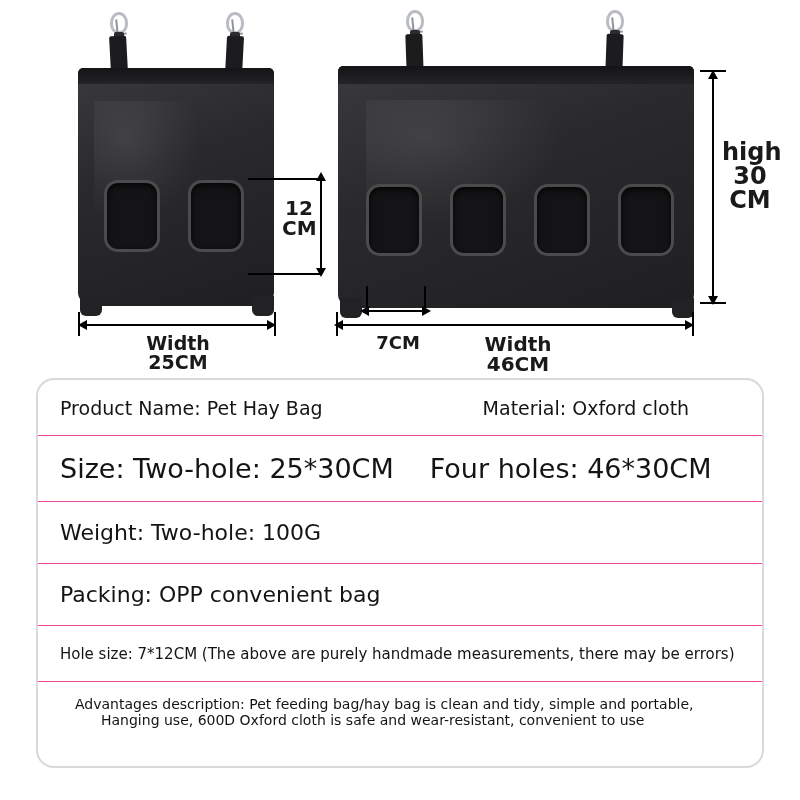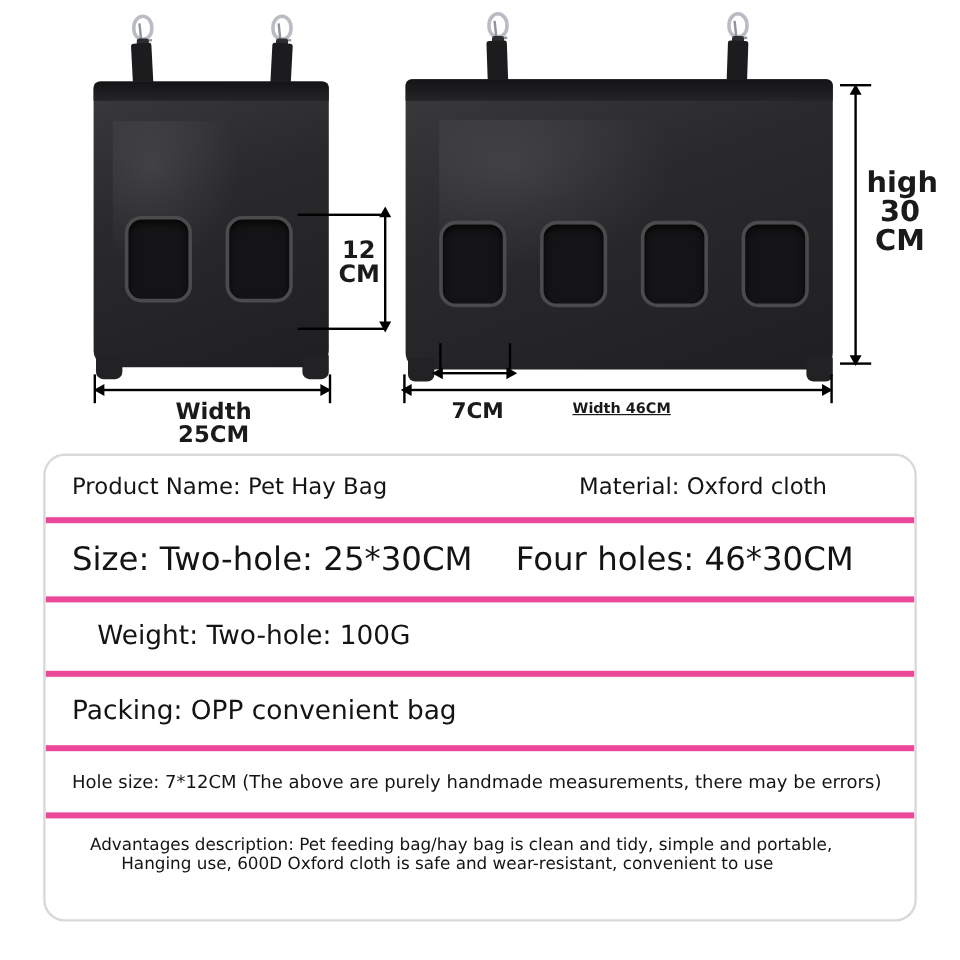--- a/index.html
+++ b/index.html
@@ -125,39 +125,39 @@
     position: absolute;
     left: 36px; top: 378px;
     width: 728px; height: 390px;
     background: #ffffff;
     border: 2px solid #d9d9d9;
     border-radius: 18px;
     overflow: hidden;
   }
   .row {
     position: relative;
-    border-bottom: 5px solid #ec4899;
+    border-bottom: 1px solid #ec4899;
     display: flex;
     align-items: center;
     padding: 0 22px;
   }
   .row:last-child { border-bottom: none; }
   .row-text {
     color: #141414;
     font-family: "DejaVu Sans", sans-serif;
     white-space: pre;
   }
   .r1 { height: 56px; }
   .r1 .a { font-size: 19px; }
   .r1 .b { font-size: 19px; margin-left: 160px; }
   .r2 { height: 66px; align-items: center; }
   .r2 .a { font-size: 27px; }
   .r2 .b { font-size: 27px; margin-left: 36px; }
   .r3 { height: 62px; }
-  .r3 .a { font-size: 22px; margin-left: 21px; }
+  .r3 .a { font-size: 22px; }
   .r3 .b { font-size: 24px; margin-left: 16px; }
   .r4 { height: 62px; }
   .r4 .a { font-size: 22px; }
   .r5 { height: 56px; }
   .r5 .a { font-size: 15px; }
   .r6 {
     height: 88px;
     display: block;
     padding-top: 14px;
     padding-left: 37px;
@@ -241,21 +241,21 @@
       <div class="dimline h" style="left:368px; top:310px; width:56px;"></div>
       <div class="arrow left" style="left:360px; top:306px;"></div>
       <div class="arrow right" style="left:422px; top:306px;"></div>
       <div class="dimlabel" style="left:368px; top:334px; width:60px; font-size:18px;">7CM</div>
 
       <div class="dimline h" style="left:340px; top:324px; width:352px;"></div>
       <div class="arrow left" style="left:334px; top:320px;"></div>
       <div class="arrow right" style="left:685px; top:320px;"></div>
       <div class="tick" style="left:336px; top:312px; width:2px; height:24px;"></div>
       <div class="tick" style="left:692px; top:312px; width:2px; height:24px;"></div>
-      <div class="dimlabel" style="left:450px; top:334px; width:136px; font-size:12px;text-decoration:underline;">Width 46CM</div>
+      <div class="dimlabel" style="left:450px; top:334px; width:136px; font-size:20px;">Width 46CM</div>
 
       <div class="dimline v" style="left:712px; top:78px; height:224px;"></div>
       <div class="arrow up" style="left:708px; top:70px;"></div>
       <div class="arrow down" style="left:708px; top:296px;"></div>
       <div class="tick" style="left:700px; top:70px; width:26px; height:2px;"></div>
       <div class="tick" style="left:700px; top:302px; width:26px; height:2px;"></div>
       <div class="dimlabel" style="left:722px; top:140px; width:56px; font-size:24px; line-height:1.0;">high
 30
 CM</div>
     </div>

